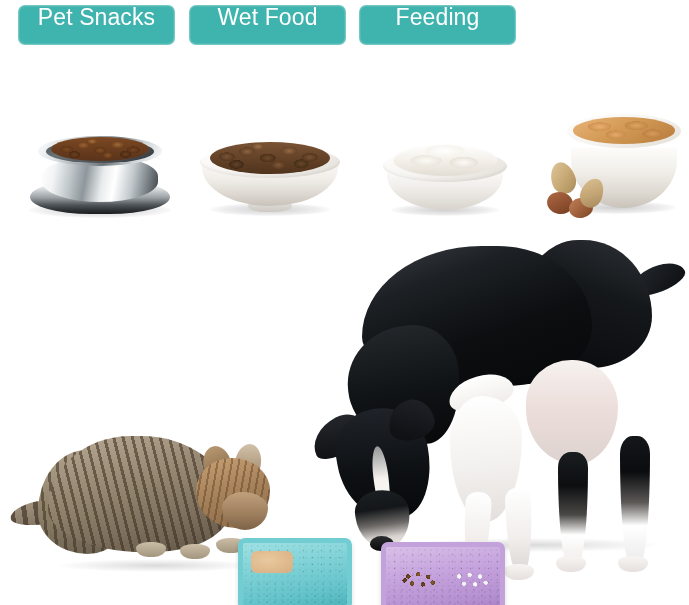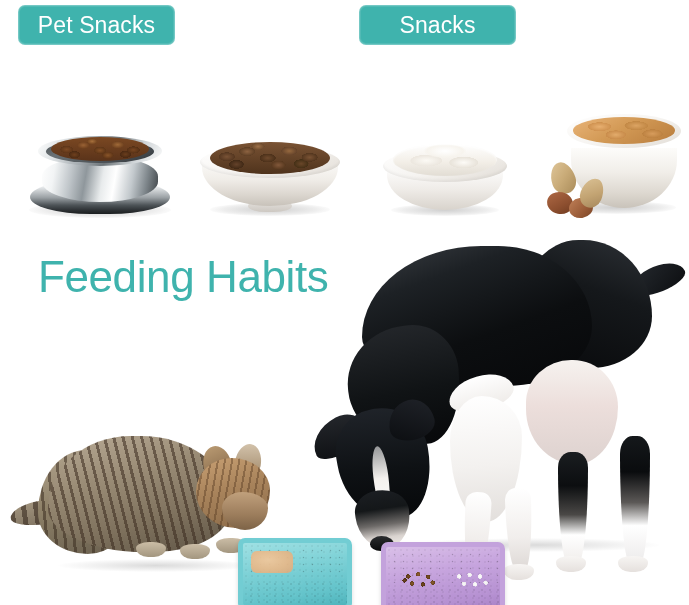--- a/index.html
+++ b/index.html
@@ -30,21 +30,21 @@
   .badge {
     position: absolute;
     top: 5px;
     height: 40px;
     background: #3fb3ad;
     border-radius: 7px;
     box-sizing: border-box;
     border: 1px solid rgba(255,255,255,0.28);
     box-shadow: inset 0 0 0 1px rgba(255,255,255,0.10);
     display: flex;
-    align-items: center;
+    align-items: flex-start;
     justify-content: center;
   }
   .badge span {
     color: #ffffff;
     font-size: 23px;
     font-weight: 400;
     letter-spacing: 0.1px;
     white-space: nowrap;
     line-height: 1;
   }
@@ -543,22 +543,25 @@
 </style>
 </head>
 <body>
 
 <div class="page">
 
   <div class="badge-row">
     <div class="badge badge-0">
       <span>Pet Snacks</span>
     </div>
+    <div class="badge badge-1">
+      <span>Wet Food</span>
+    </div>
     <div class="badge badge-2">
-      <span>Snacks</span>
+      <span>Feeding</span>
     </div>
   </div>
 
   <div class="photo-strip">
 
     <div class="photo steel-wrap">
       <div class="bowl-shadow steel-shadow"></div>
       <div class="steel-base"></div>
       <div class="steel-body"></div>
       <div class="steel-rim"></div>
@@ -587,21 +590,20 @@
       <div class="pb-rim"></div>
       <div class="pb-cream"></div>
       <div class="peanut pn-a"></div>
       <div class="peanut pn-b"></div>
       <div class="peanut pn-c"></div>
       <div class="peanut pn-d"></div>
     </div>
   </div>
 
   <div class="headline">
-    <h1>Feeding Habits</h1>
   </div>
 
   <div class="scene">
 
     <div class="dog">
       <div class="dog-shadow"></div>
       <div class="dog-tail"></div>
       <div class="dog-rear"></div>
       <div class="dog-body"></div>
       <div class="dog-belly"></div>

